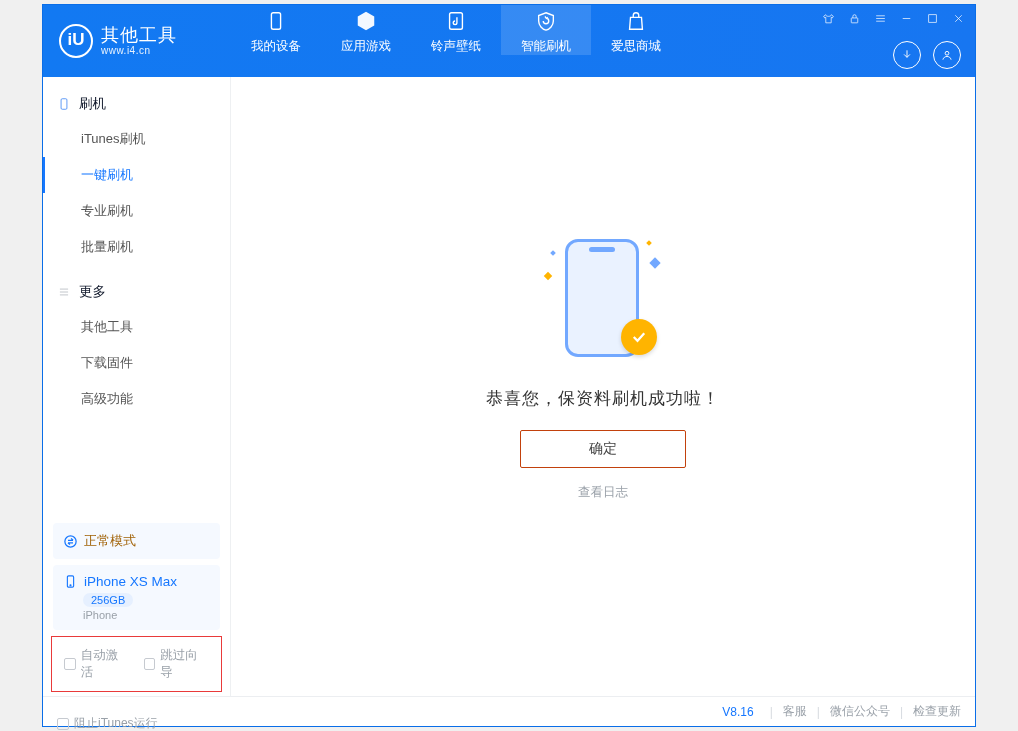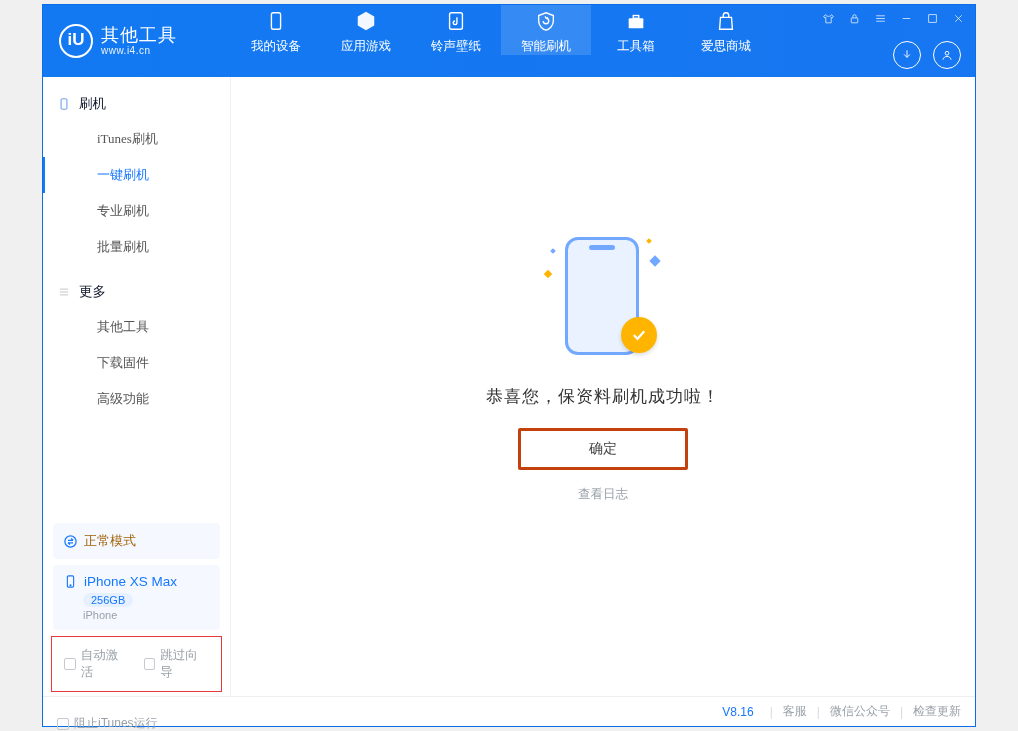--- a/index.html
+++ b/index.html
@@ -23,21 +23,21 @@
 .titlebar-icons svg { width: 13px; height: 13px; stroke: #fff; fill: none; stroke-width: 1.3; }
 .header-right-circles { position: absolute; right: 14px; bottom: 8px; display: flex; gap: 12px; }
 .header-right-circles div { width: 28px; height: 28px; border: 1.5px solid #fff; border-radius: 50%; display: flex; align-items: center; justify-content: center; cursor: pointer; }
 .header-right-circles svg { width: 14px; height: 14px; stroke: #fff; fill: none; stroke-width: 1.6; }
 .body { flex: 1; display: flex; overflow: hidden; }
 .sidebar { width: 188px; background: #fff; border-right: 1px solid #eef0f2; display: flex; flex-direction: column; }
 .side-scroll { flex: 1; overflow: auto; padding-top: 10px; }
 .side-group-header { display: flex; align-items: center; padding: 8px 14px; font-size: 13.5px; color: #0f172a; cursor: pointer; }
 .side-group-header svg { width: 14px; height: 14px; margin-right: 8px; stroke: #4c8ef5; fill: none; stroke-width: 1.5; }
 .side-group-header.more svg { stroke: #b9bec4; }
-.side-sub { padding: 9px 0 9px 54px; font-size: 13px; color: #555; cursor: pointer; font-family: Liberation Serif, serif; }
+.side-sub { padding: 9px 0 9px 38px; font-size: 13px; color: #555; cursor: pointer; }
 .side-sub.active { color: #1677ff; position: relative; }
 .side-sub.active::before { content:""; position:absolute; left:0; top:0; bottom:0; width:2px; background:#1677ff; }
 .side-bottom { padding: 0; }
 .card { background: #f5f9ff; margin: 6px 10px; border-radius: 4px; padding: 9px 10px; font-size: 13px; color: #333; }
 .card .row1 { display:flex; align-items:center; gap:6px; font-weight:500; color:#a16207; }
 .card .row1 svg { width:15px; height:15px; }
 .device-card .row1 { color:#1677ff; font-size: 13.5px; }
 .badge { display:inline-block; background:#e6f0ff; color:#1677ff; font-size:11px; padding:1px 8px; border-radius:9px; margin-top:4px; margin-left:20px; }
 .device-card .sub { font-size:11px; color:#9aa1a9; margin-left:20px; margin-top:2px; }
 .checkbox-row { display:flex; align-items:center; gap:14px; padding: 10px 12px; font-size: 12.5px; color:#9aa1a9; border: 1.5px solid #e93a3a; margin: 6px 8px 4px 8px; }
@@ -45,21 +45,21 @@
 .cb-box { width:12px; height:12px; border:1px solid #c6cad0; border-radius:2px; }
 .main { flex:1; background:#fff; position:relative; display:flex; flex-direction:column; align-items:center; justify-content:center; }
 .illus { width:120px; height:130px; position:relative; margin-top:-40px; }
 .phone { position:absolute; left:22px; top:6px; width:74px; height:118px; border:3px solid #72a8ff; border-radius:13px; background:#eaf2ff; }
 .phone::after { content:""; position:absolute; top:5px; left:50%; transform:translateX(-50%); width:26px; height:5px; background:#72a8ff; border-radius:3px; }
 .check-badge { position:absolute; right:6px; bottom:8px; width:36px; height:36px; background:#ffb400; border-radius:50%; display:flex; align-items:center; justify-content:center; box-shadow:0 2px 4px rgba(0,0,0,0.15); }
 .check-badge svg { width:18px; height:18px; stroke:#fff; stroke-width:3; fill:none; }
 .spark { position:absolute; width:6px; height:6px; background:#ffb400; transform:rotate(45deg); }
 .spark.blue { background:#72a8ff; }
 .success-text { font-size:17px; color:#333; margin-top:24px; letter-spacing:1px; }
-.confirm-btn { margin-top:20px; padding: 9px 68px; border:3px solid #c2410c; background:#fff; font-size:14px; color:#444; border-radius:2px; cursor:pointer; }
+.confirm-btn { margin-top:20px; padding: 9px 68px; border:1px solid #c2410c; background:#fff; font-size:14px; color:#444; border-radius:2px; cursor:pointer; }
 .log-link { margin-top:16px; font-size:12.5px; color:#9aa1a9; cursor:pointer; }
 .footer { height:30px; border-top:1px solid #eceef1; display:flex; align-items:center; padding:0 14px; font-size:12px; color:#9aa1a9; }
 .footer .left { display:flex; align-items:center; gap:6px;margin-top:24px; }
 .footer .right { margin-left:auto; display:flex; align-items:center; gap:10px; }
 .footer .sep { color:#d7dbe0; }
 .footer .version { color:#1677ff; margin-right:6px; }
 .footer a { color:#9aa1a9; cursor:pointer; }
 </style>
 </head>
 <body>
@@ -105,29 +105,20 @@
         <div class="nav-icon">
             <svg viewBox="0 0 24 24">
               <path d="M12 3 L20 6 V12 C20 17 16 21 12 22 C8 21 4 17 4 12 V6 Z"></path>
               <path d="M9 12 a3 3 0 1 0 3 -3 M12 9 l-1 -2 M12 9 l2 -1"></path>
             </svg>
           </div>
         <span>智能刷机</span>
       </div>
       <div class="nav-item">
         <div class="nav-icon">
-            <svg class="filled" viewBox="0 0 24 24">
-              <rect x="4" y="9" width="16" height="11" rx="1"></rect>
-              <rect x="9" y="6" width="6" height="3" fill="none" stroke="#fff" stroke-width="1.5"></rect>
-            </svg>
-          </div>
-        <span>工具箱</span>
-      </div>
-      <div class="nav-item">
-        <div class="nav-icon">
             <svg viewBox="0 0 24 24">
               <path d="M6 8 H18 L19 21 H5 Z"></path>
               <path d="M9 8 V6 a3 3 0 0 1 6 0 V8"></path>
             </svg>
           </div>
         <span>爱思商城</span>
       </div>
     </div>
 
     <div class="titlebar-icons">

